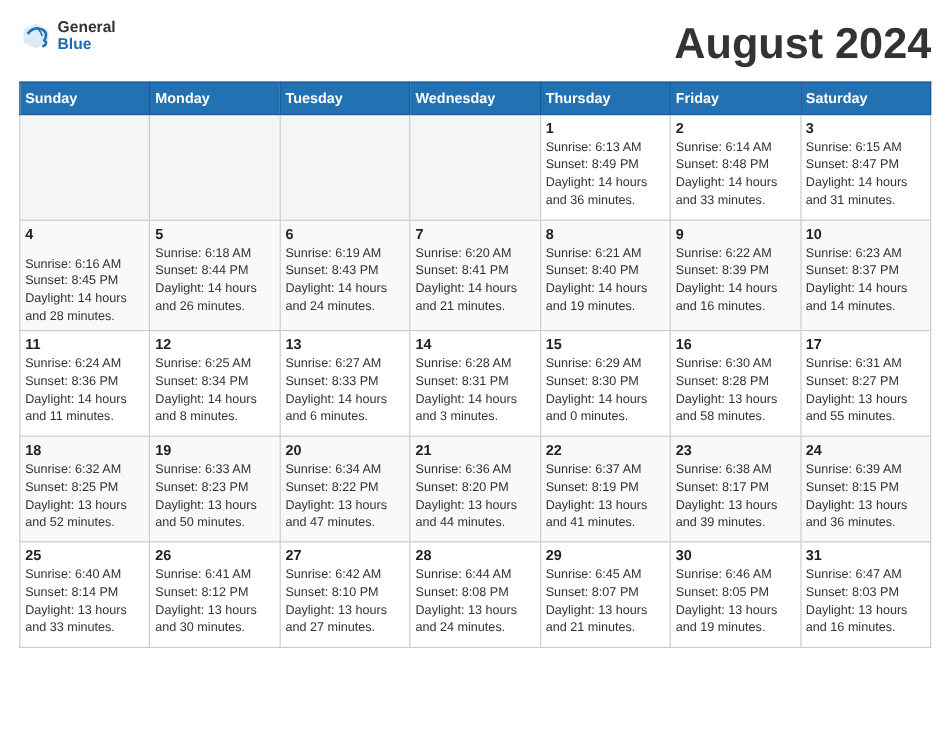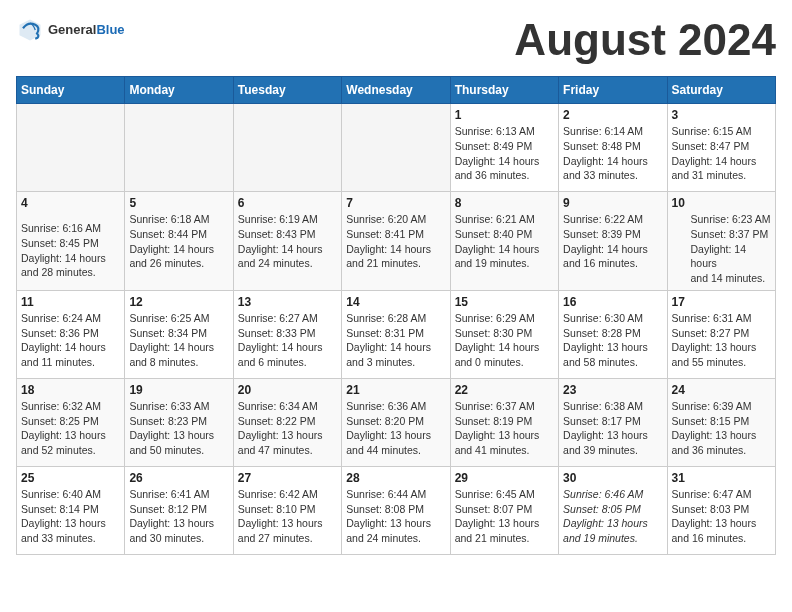--- a/index.html
+++ b/index.html
@@ -16,37 +16,37 @@
       align-items: flex-start;
       margin-bottom: 12px;
     }
     .logo {
       display: flex;
       align-items: center;
       gap: 4px;
     }
     .logo-text {
       display: flex;
-      flex-direction: row;
+      flex-direction: column;
       font-size: 13px;
       font-weight: bold;
       line-height: 1.1;
       justify-content: center;
     }
     .logo-general { color: #333; }
     .logo-blue { color: #1a6ab5; }
     .logo-icon {
       width: 28px;
       height: 28px;
     }
     .title-block {
       text-align: right;
     }
     .month-title {
-      font-size: 44px;
+      font-size: 36px;
       font-weight: bold;
       color: #333;
       line-height: 1.1;
     }
     .location {
       font-size: 14px;
       color: #555;
     }
     .calendar {
       width: 100%;
@@ -190,21 +190,21 @@
         </td>
         <td>
           <div class="day-num">9</div>
           <div class="day-info" style="white-space: pre-line;">Sunrise: 6:22 AM
 Sunset: 8:39 PM
 Daylight: 14 hours
 and 16 minutes.</div>
         </td>
         <td>
           <div class="day-num">10</div>
-          <div class="day-info" style="white-space: pre-line; margin-left: 19px;">Sunrise: 6:23 AM
+          <div class="day-info" style="white-space: pre-line;">Sunrise: 6:23 AM
 Sunset: 8:37 PM
 Daylight: 14 hours
 and 14 minutes.</div>
         </td>
       </tr>
       <tr>
         <td>
           <div class="day-num">11</div>
           <div class="day-info" style="white-space: pre-line;">Sunrise: 6:24 AM
 Sunset: 8:36 PM
@@ -336,21 +336,21 @@
         </td>
         <td>
           <div class="day-num">29</div>
           <div class="day-info" style="white-space: pre-line;">Sunrise: 6:45 AM
 Sunset: 8:07 PM
 Daylight: 13 hours
 and 21 minutes.</div>
         </td>
         <td>
           <div class="day-num">30</div>
-          <div class="day-info" style="white-space: pre-line; font-style: italic;">Sunrise: 6:46 AM
+          <div class="day-info" style="white-space: pre-line;">Sunrise: 6:46 AM
 Sunset: 8:05 PM
 Daylight: 13 hours
 and 19 minutes.</div>
         </td>
         <td>
           <div class="day-num">31</div>
           <div class="day-info" style="white-space: pre-line;">Sunrise: 6:47 AM
 Sunset: 8:03 PM
 Daylight: 13 hours
 and 16 minutes.</div>

